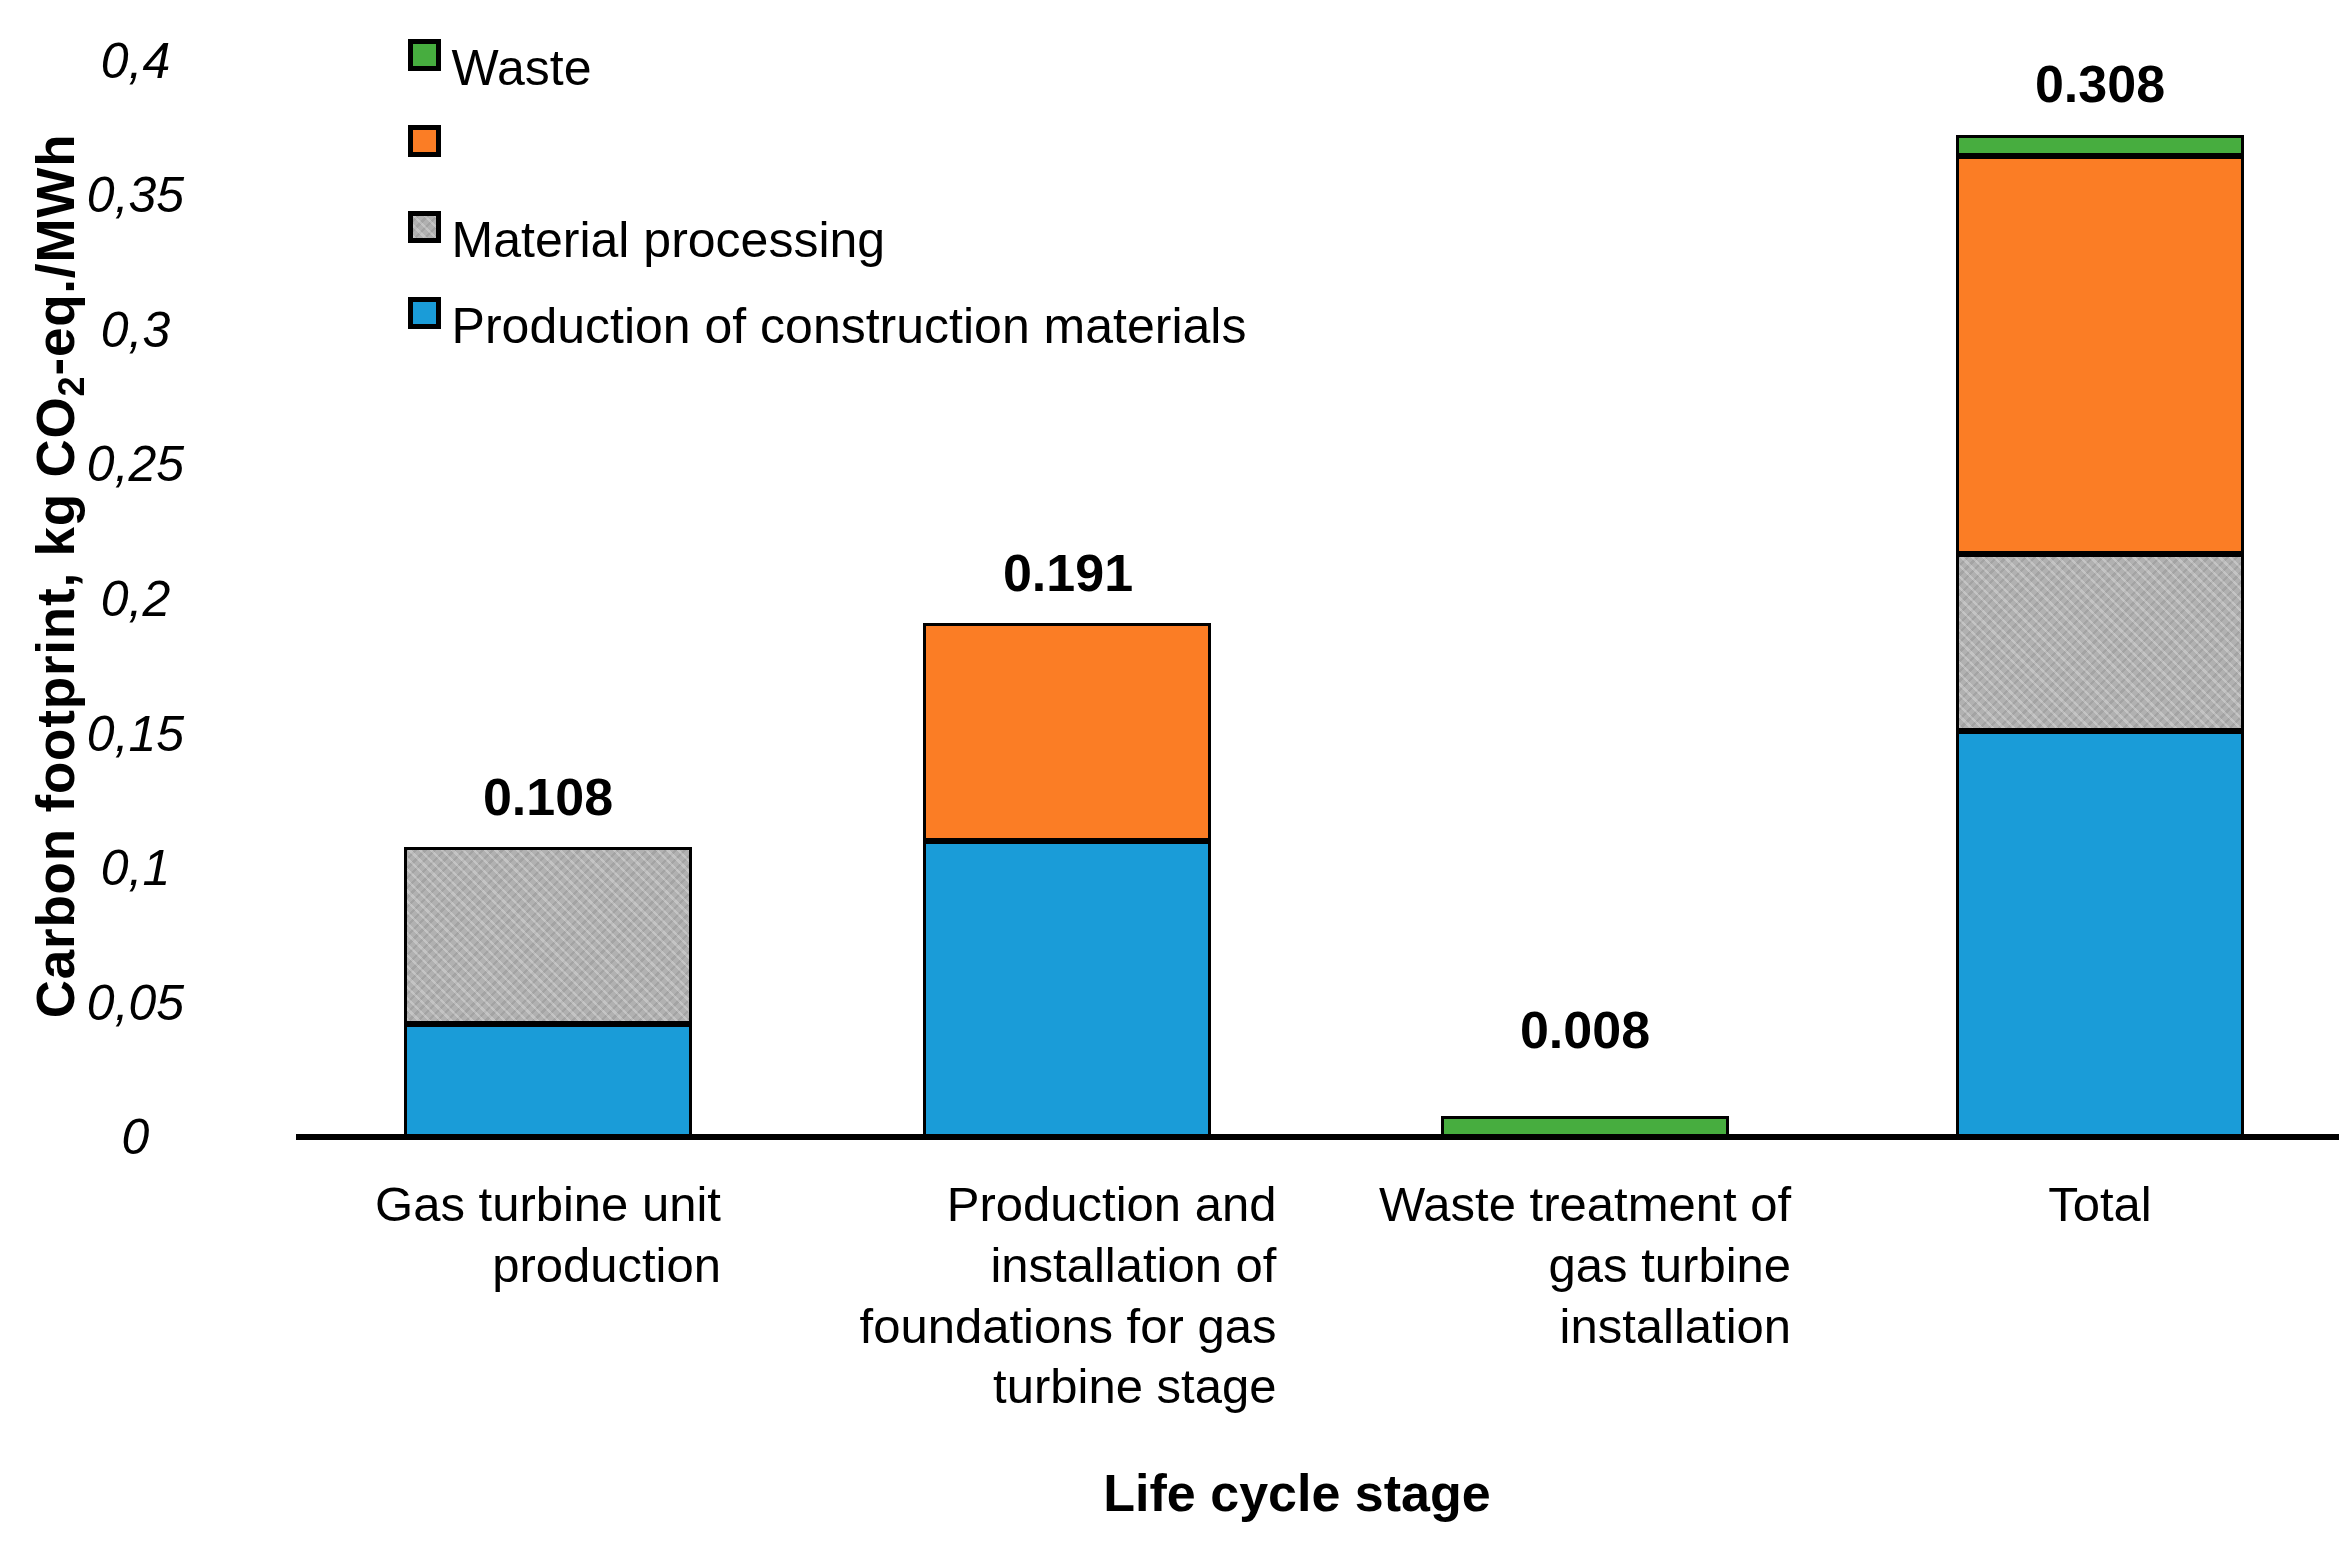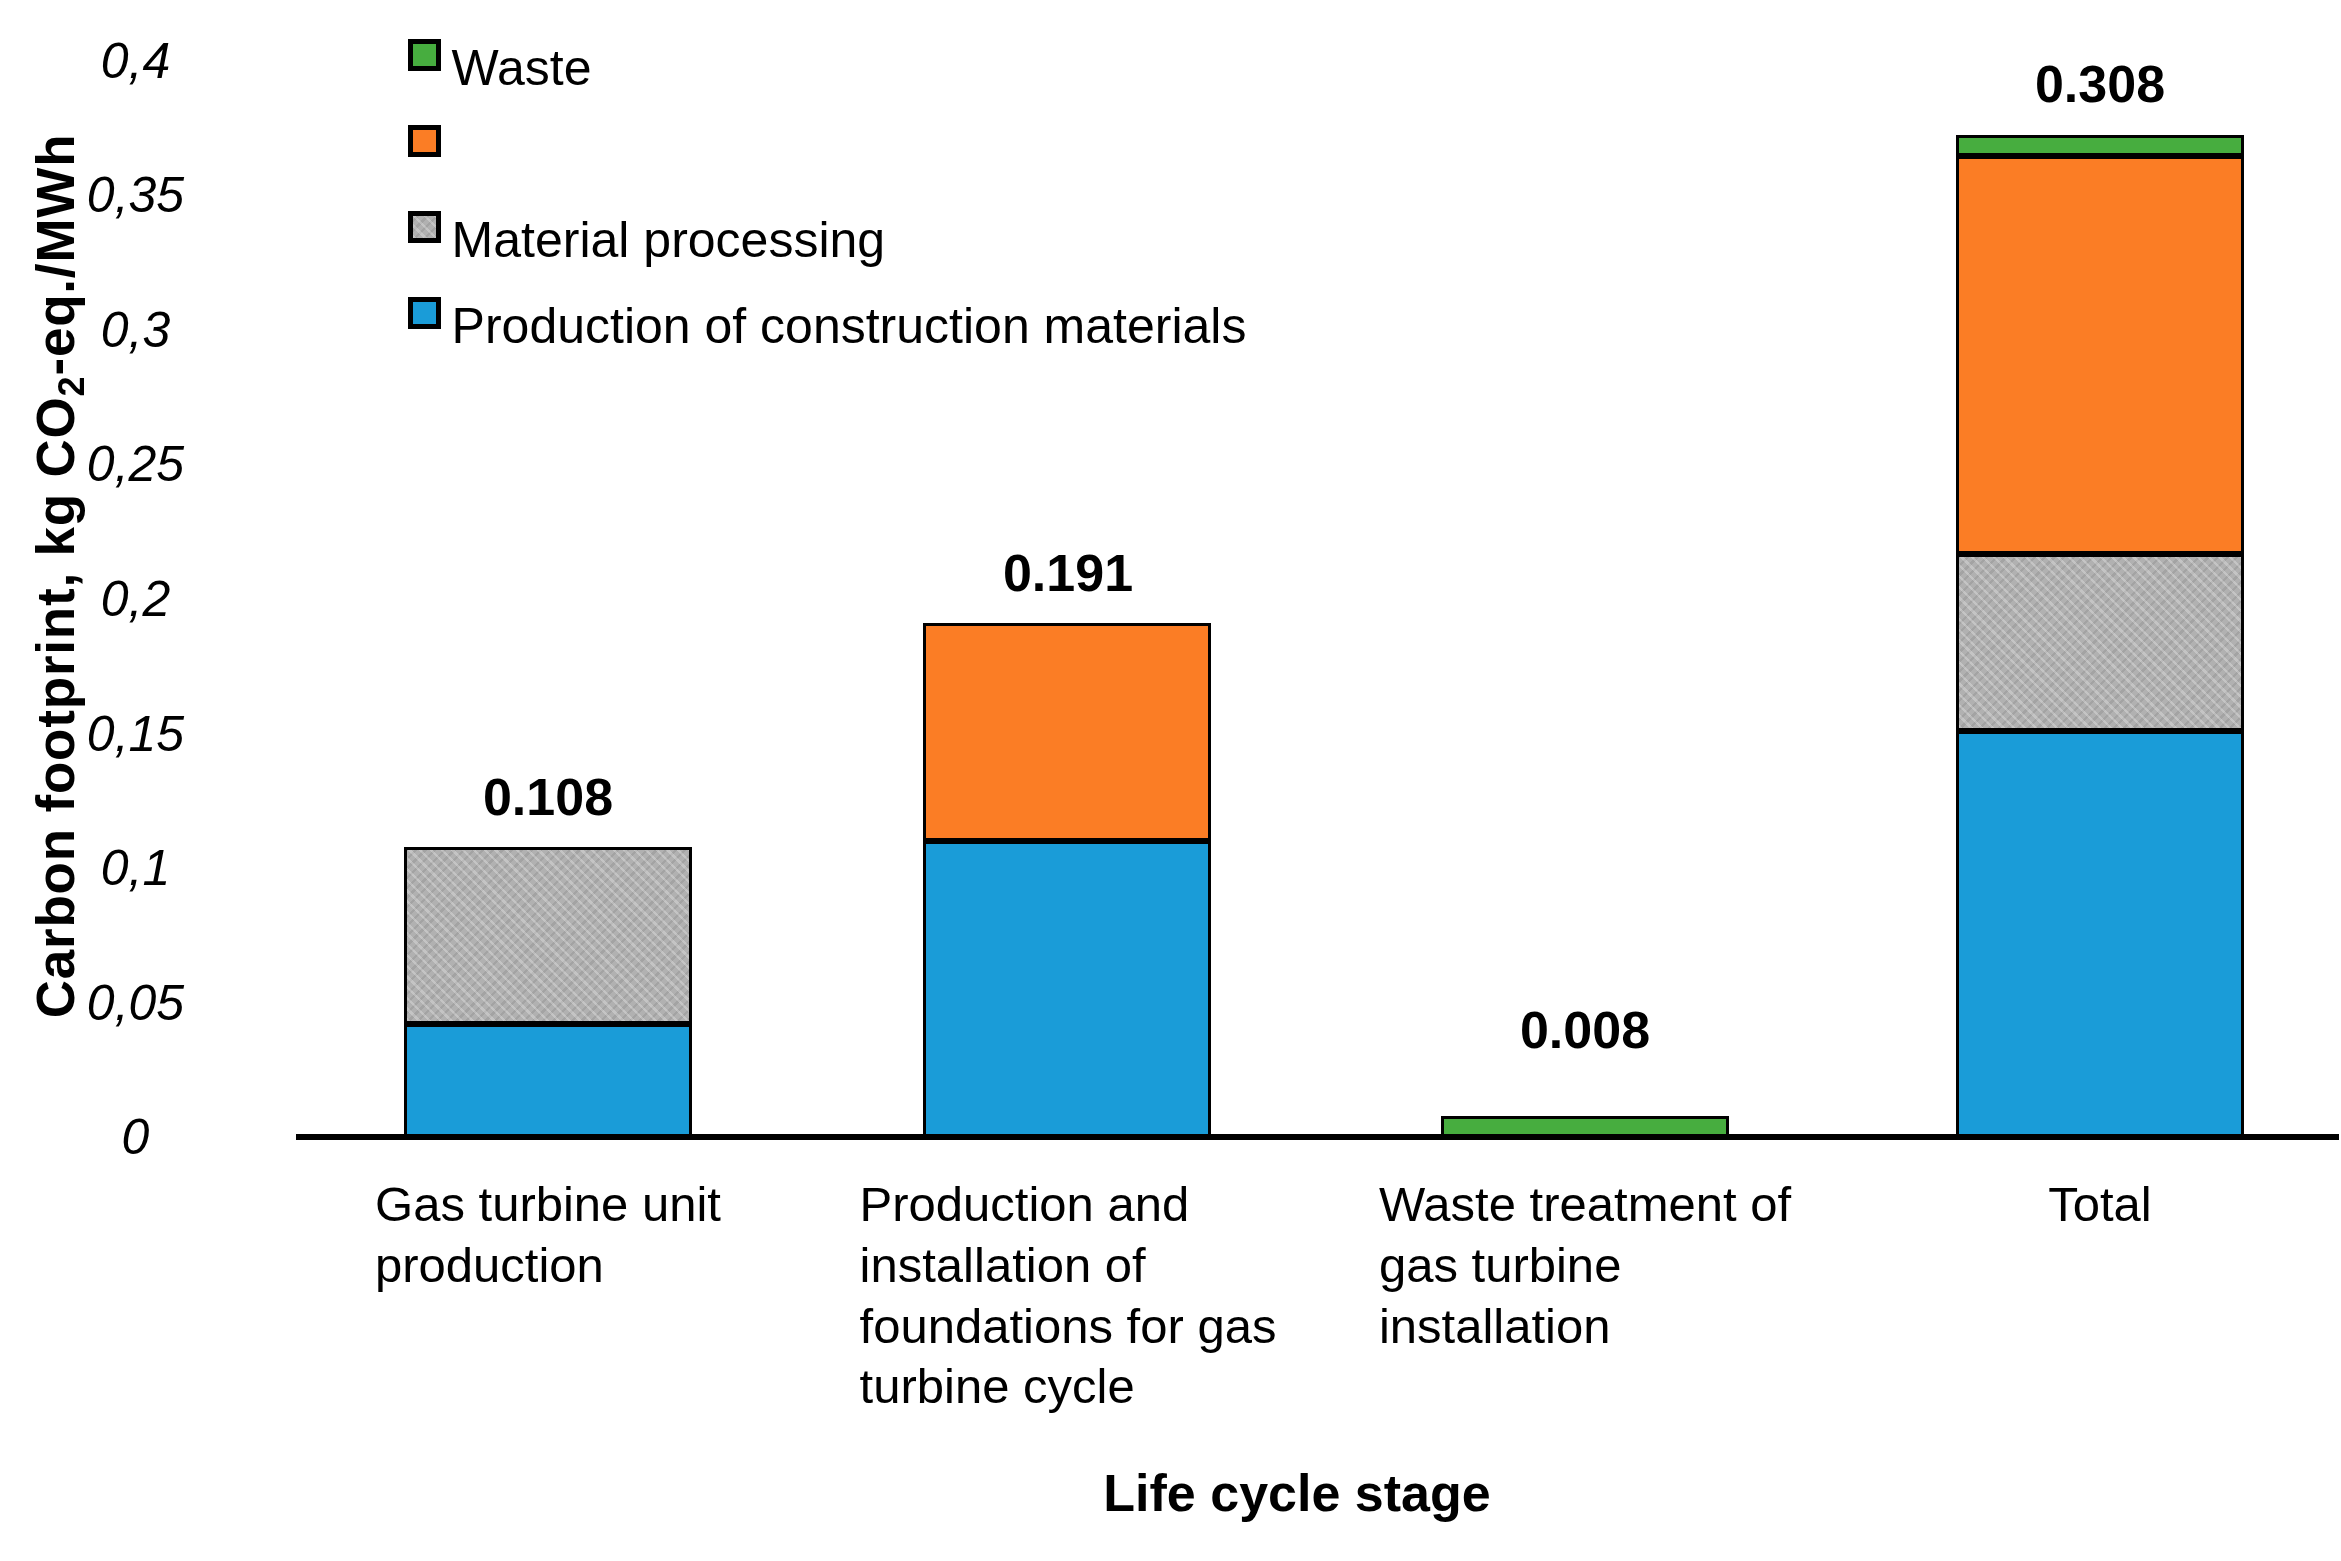--- a/index.html
+++ b/index.html
@@ -52,21 +52,21 @@
     position:absolute;
     transform:translate(-50%,-100%);
     font-size:52px;font-weight:bold;
     white-space:nowrap;
   }
   .cat-label{
     position:absolute;
     transform:translateX(-50%);
     font-size:49px;
     line-height:1.24;
-    text-align:left;
+    text-align:right;
   }
   .cat-label div{white-space:nowrap;}
   .x-title{
     position:absolute;
     left:296px;width:2002px;
     top:1463px;
     text-align:center;
     font-size:52px;font-weight:bold;
   }
   .legend{
@@ -141,21 +141,21 @@
 
   <div id="xcats">
       <div class="cat-label" style="left: 548px; top: 1174px;">
         <div>Gas turbine unit</div>
         <div>production</div>
       </div>
       <div class="cat-label" style="left: 1068px; top: 1174px;">
         <div>Production and</div>
         <div>installation of</div>
         <div>foundations for gas</div>
-        <div>turbine cycle</div>
+        <div>turbine stage</div>
       </div>
       <div class="cat-label" style="left: 1585px; top: 1174px;">
         <div>Waste treatment of</div>
         <div>gas turbine</div>
         <div>installation</div>
       </div>
       <div class="cat-label" style="left: 2100px; top: 1174px;">
         <div>Total</div>
       </div>
     </div>

